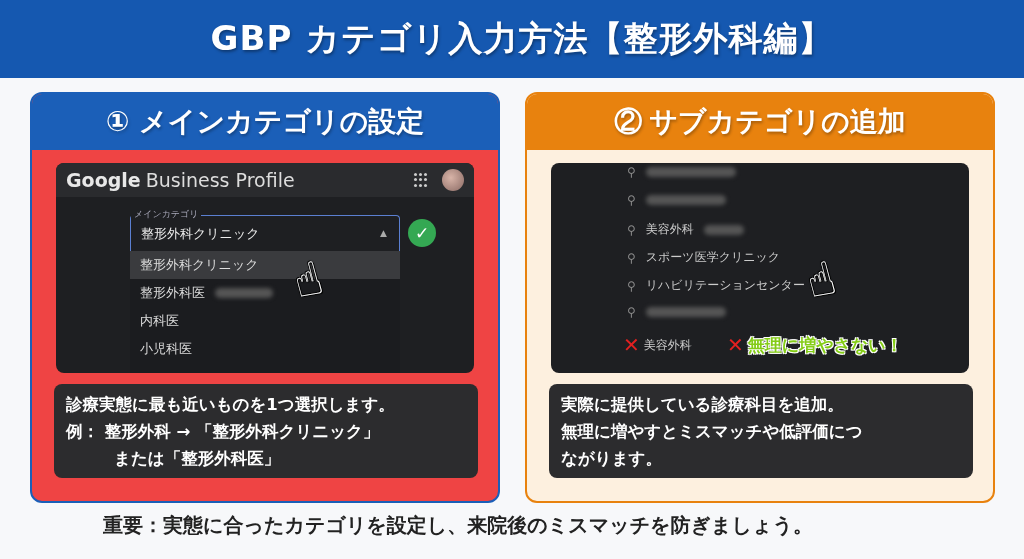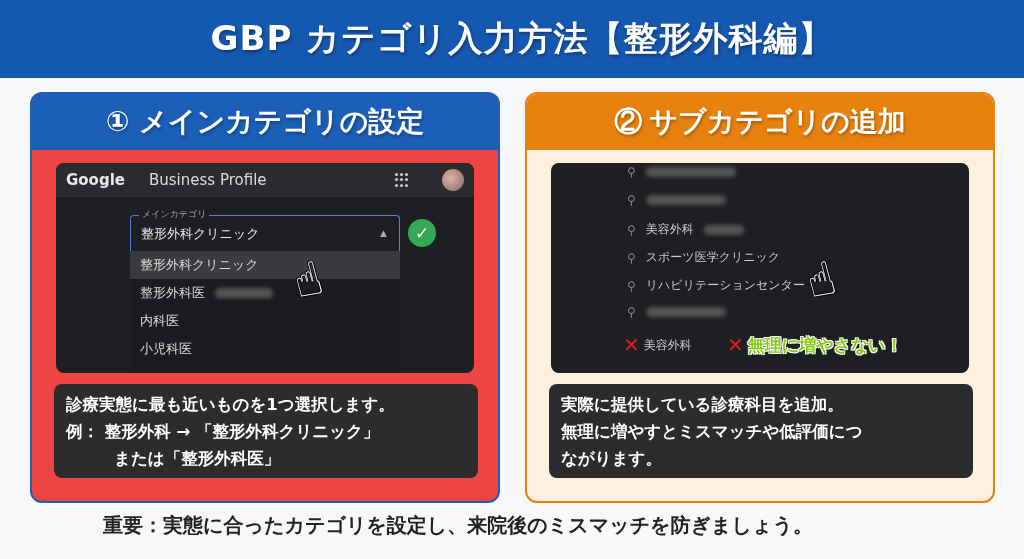--- a/index.html
+++ b/index.html
@@ -6,28 +6,28 @@
   html, body { width: 1024px; height: 559px; overflow: hidden; background: #f7f8fa; font-family: "DejaVu Sans", "Liberation Sans", sans-serif; }
   .header { position: absolute; left: 0; top: 0; width: 1024px; height: 78px; background: #1558b0; display: flex; align-items: center; justify-content: center; }
   .header h1 { color: #fff; font-size: 34px; font-weight: bold; letter-spacing: 1px; text-shadow: 1px 2px 3px rgba(0,0,0,0.35); margin-left: 20px; }
   .panel { position: absolute; top: 92px; width: 470px; height: 411px; border-radius: 12px; overflow: hidden; border: 2px solid; }
   .panel.left { left: 30px; border-color: #1b5fb8; background: #ef4444; }
   .panel.right { left: 525px; border-color: #e8820e; background: #fdf0df; }
   .panel-head { height: 56px; display: flex; align-items: center; justify-content: center; color: #fff; font-size: 28px; font-weight: bold; text-shadow: 1px 2px 3px rgba(0,0,0,0.3); }
   .left .panel-head { background: #1b5fb8; }
   .right .panel-head { background: #e8820e; font-family: Liberation Serif, serif; }
   .screen { position: absolute; left: 24px; top: 69px; width: 418px; height: 210px; background: #1e1f22; border-radius: 8px; overflow: hidden; }
-  .gbp-bar { height: 34px; background: #2a2b2e; display: flex; align-items: center; padding: 0 10px; color: #ddd; font-size: 15px; gap: 19px; }
+  .gbp-bar { height: 34px; background: #2a2b2e; display: flex; align-items: center; padding: 0 10px; color: #ddd; font-size: 19px; }
   .gbp-bar .g { font-weight: bold; margin-right: 5px; color: #e8e8e8; }
   .gbp-bar .spacer { flex: 1; }
   .apps-icon { width: 14px; height: 14px; display: grid; grid-template-columns: repeat(3, 3px); gap: 2px; margin-right: 14px; }
   .apps-icon span { width: 3px; height: 3px; background: #ccc; border-radius: 50%; }
   .avatar { width: 22px; height: 22px; border-radius: 50%; background: radial-gradient(circle at 40% 40%, #d8b4a8, #8a6a64); }
   .field { position: absolute; left: 74px; top: 52px; width: 270px; height: 36px; border: 1.5px solid #5b7fd1; border-bottom: none; border-radius: 4px 4px 0 0; }
-  .field-label { position: absolute; left: 8px; top: -8px; background: #1e1f22; padding: 0 3px; font-size: 9px; color: #aab; }
+  .field-label { position: absolute; left: 0; top: -8px; background: #1e1f22; padding: 0 3px; font-size: 9px; color: #aab; }
   .field-value { position: absolute; left: 10px; top: 9px; color: #eee; font-size: 13px; }
   .field-caret { position: absolute; right: 12px; top: 12px; color: #aaa; font-size: 9px; }
   .check-icon { position: absolute; left: 352px; top: 56px; width: 28px; height: 28px; border-radius: 50%; background: #34a853; color: #fff; font-size: 17px; font-weight: bold; display: flex; align-items: center; justify-content: center; }
   .dropdown { position: absolute; left: 74px; top: 88px; width: 270px; height: 130px; background: #1b1c1f; }
   .dd-item { height: 28px; display: flex; align-items: center; padding-left: 10px; color: #ddd; font-size: 13px; }
   .dd-item.active { background: #3a3b3e; }
   .blur { display: inline-block; width: 58px; height: 10px; border-radius: 5px; background: #555; filter: blur(2px); margin-left: 10px; }
   .hand-icon { position: absolute; font-size: 46px; color: #fff; text-shadow: 0 0 2px #000, 1px 1px 0 #000, -1px -1px 0 #000; transform: rotate(-15deg); }
   .note { position: absolute; left: 22px; top: 290px; width: 424px; height: 94px; background: #2c2c2e; border-radius: 8px; color: #fff; font-size: 16.5px; font-weight: bold; padding: 7px 12px; line-height: 27px; }
   .note .indent { padding-left: 48px; }

